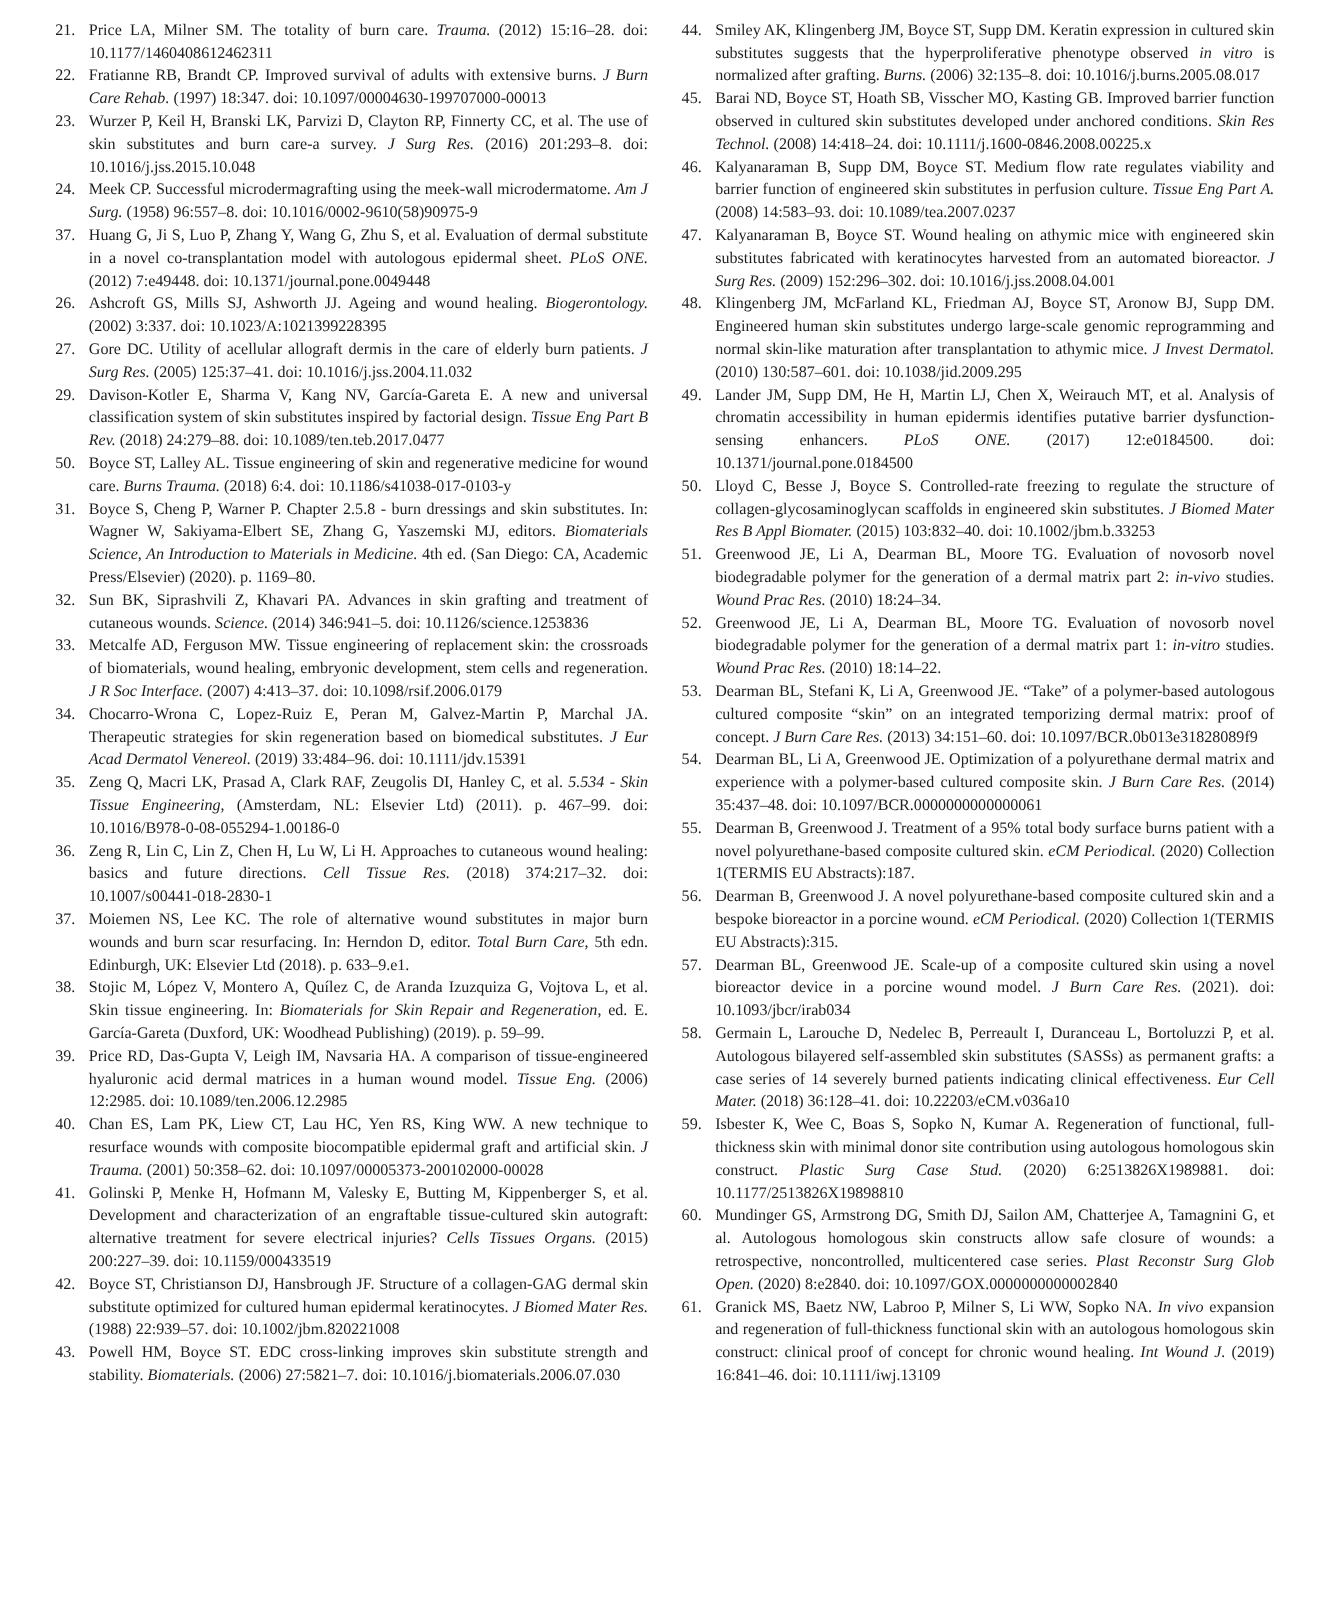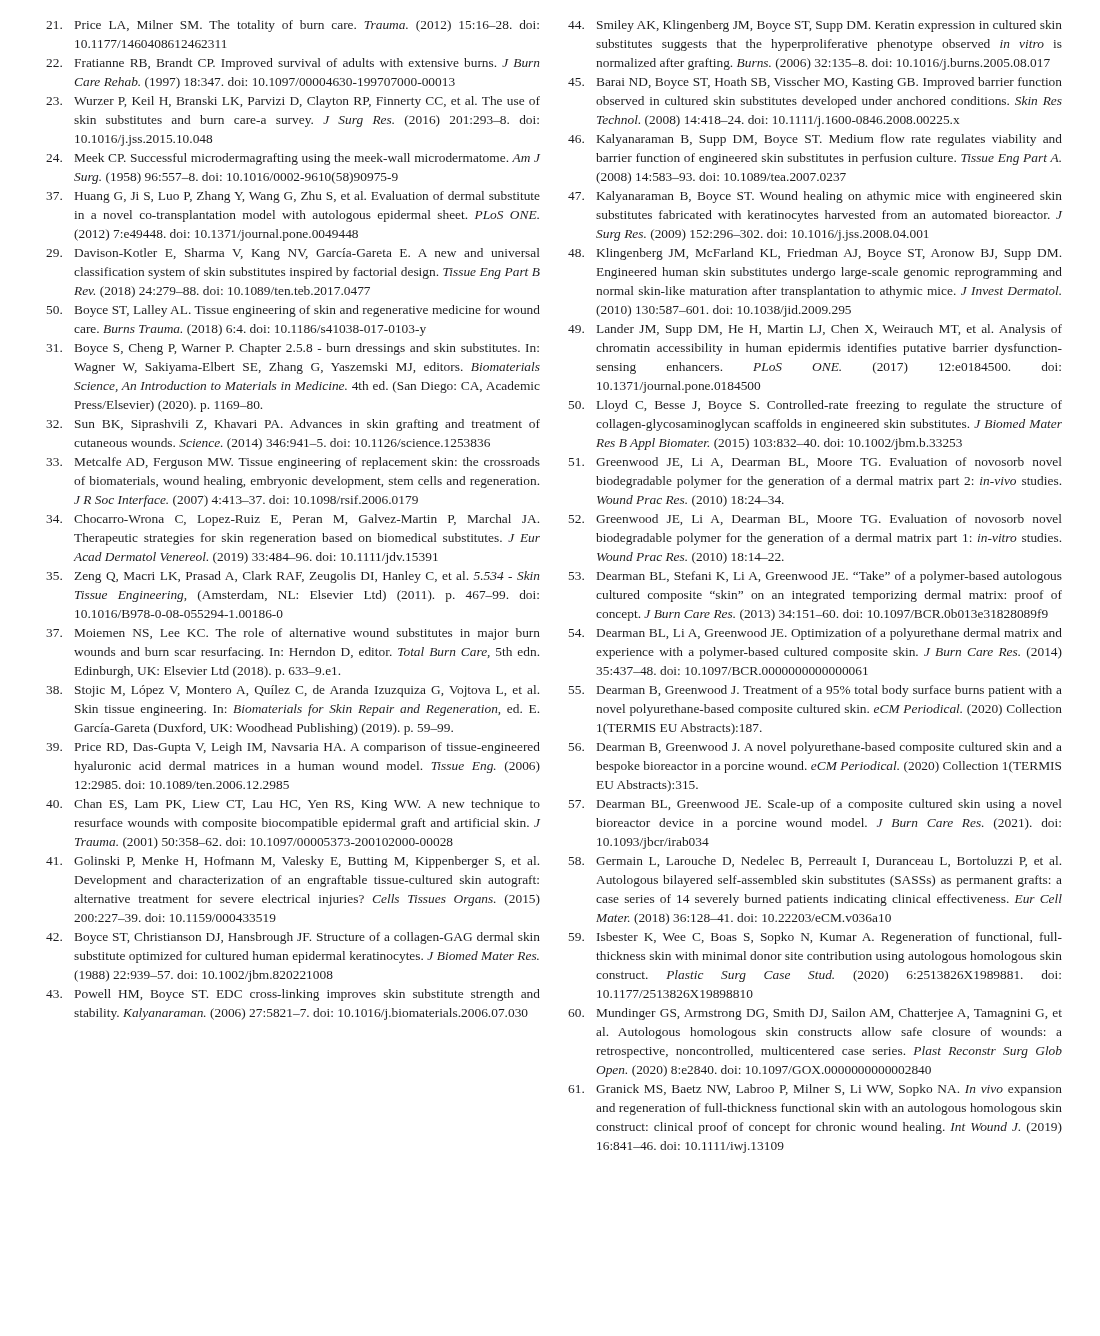--- a/index.html
+++ b/index.html
@@ -48,20 +48,28 @@
       </div>
       <div class="ref">
         <span class="ref-num">24.</span>
         <div class="ref-text"><span>Meek CP. Successful microdermagrafting using the meek-wall microdermatome. </span><em>Am J Surg.</em><span> (1958) 96:557–8. doi: 10.1016/0002-9610(58)90975-9</span></div>
       </div>
       <div class="ref">
         <span class="ref-num">37.</span>
         <div class="ref-text"><span>Huang G, Ji S, Luo P, Zhang Y, Wang G, Zhu S, et al. Evaluation of dermal substitute in a novel co-transplantation model with autologous epidermal sheet. </span><em>PLoS ONE.</em><span> (2012) 7:e49448. doi: 10.1371/journal.pone.0049448</span></div>
       </div>
       <div class="ref">
+        <span class="ref-num">26.</span>
+        <div class="ref-text"><span>Ashcroft GS, Mills SJ, Ashworth JJ. Ageing and wound healing. </span><em>Biogerontology.</em><span> (2002) 3:337. doi: 10.1023/A:1021399228395</span></div>
+      </div>
+      <div class="ref">
+        <span class="ref-num">27.</span>
+        <div class="ref-text"><span>Gore DC. Utility of acellular allograft dermis in the care of elderly burn patients. </span><em>J Surg Res.</em><span> (2005) 125:37–41. doi: 10.1016/j.jss.2004.11.032</span></div>
+      </div>
+      <div class="ref">
         <span class="ref-num">29.</span>
         <div class="ref-text"><span>Davison-Kotler E, Sharma V, Kang NV, García-Gareta E. A new and universal classification system of skin substitutes inspired by factorial design. </span><em>Tissue Eng Part B Rev.</em><span> (2018) 24:279–88. doi: 10.1089/ten.teb.2017.0477</span></div>
       </div>
       <div class="ref">
         <span class="ref-num">50.</span>
         <div class="ref-text"><span>Boyce ST, Lalley AL. Tissue engineering of skin and regenerative medicine for wound care. </span><em>Burns Trauma.</em><span> (2018) 6:4. doi: 10.1186/s41038-017-0103-y</span></div>
       </div>
       <div class="ref">
         <span class="ref-num">31.</span>
         <div class="ref-text"><span>Boyce S, Cheng P, Warner P. Chapter 2.5.8 - burn dressings and skin substitutes. In: Wagner W, Sakiyama-Elbert SE, Zhang G, Yaszemski MJ, editors. </span><em>Biomaterials Science, An Introduction to Materials in Medicine.</em><span> 4th ed. (San Diego: CA, Academic Press/Elsevier) (2020). p. 1169–80.</span></div>
@@ -76,20 +84,24 @@
       </div>
       <div class="ref">
         <span class="ref-num">34.</span>
         <div class="ref-text"><span>Chocarro-Wrona C, Lopez-Ruiz E, Peran M, Galvez-Martin P, Marchal JA. Therapeutic strategies for skin regeneration based on biomedical substitutes. </span><em>J Eur Acad Dermatol Venereol.</em><span> (2019) 33:484–96. doi: 10.1111/jdv.15391</span></div>
       </div>
       <div class="ref">
         <span class="ref-num">35.</span>
         <div class="ref-text"><span>Zeng Q, Macri LK, Prasad A, Clark RAF, Zeugolis DI, Hanley C, et al. </span><em>5.534 - Skin Tissue Engineering</em><span>, (Amsterdam, NL: Elsevier Ltd) (2011). p. 467–99. doi: 10.1016/B978-0-08-055294-1.00186-0</span></div>
       </div>
       <div class="ref">
+        <span class="ref-num">36.</span>
+        <div class="ref-text"><span>Zeng R, Lin C, Lin Z, Chen H, Lu W, Li H. Approaches to cutaneous wound healing: basics and future directions. </span><em>Cell Tissue Res.</em><span> (2018) 374:217–32. doi: 10.1007/s00441-018-2830-1</span></div>
+      </div>
+      <div class="ref">
         <span class="ref-num">37.</span>
         <div class="ref-text"><span>Moiemen NS, Lee KC. The role of alternative wound substitutes in major burn wounds and burn scar resurfacing. In: Herndon D, editor. </span><em>Total Burn Care</em><span>, 5th edn. Edinburgh, UK: Elsevier Ltd (2018). p. 633–9.e1.</span></div>
       </div>
       <div class="ref">
         <span class="ref-num">38.</span>
         <div class="ref-text"><span>Stojic M, López V, Montero A, Quílez C, de Aranda Izuzquiza G, Vojtova L, et al. Skin tissue engineering. In: </span><em>Biomaterials for Skin Repair and Regeneration</em><span>, ed. E. García-Gareta (Duxford, UK: Woodhead Publishing) (2019). p. 59–99.</span></div>
       </div>
       <div class="ref">
         <span class="ref-num">39.</span>
         <div class="ref-text"><span>Price RD, Das-Gupta V, Leigh IM, Navsaria HA. A comparison of tissue-engineered hyaluronic acid dermal matrices in a human wound model. </span><em>Tissue Eng.</em><span> (2006) 12:2985. doi: 10.1089/ten.2006.12.2985</span></div>
@@ -101,21 +113,21 @@
       <div class="ref">
         <span class="ref-num">41.</span>
         <div class="ref-text"><span>Golinski P, Menke H, Hofmann M, Valesky E, Butting M, Kippenberger S, et al. Development and characterization of an engraftable tissue-cultured skin autograft: alternative treatment for severe electrical injuries? </span><em>Cells Tissues Organs.</em><span> (2015) 200:227–39. doi: 10.1159/000433519</span></div>
       </div>
       <div class="ref">
         <span class="ref-num">42.</span>
         <div class="ref-text"><span>Boyce ST, Christianson DJ, Hansbrough JF. Structure of a collagen-GAG dermal skin substitute optimized for cultured human epidermal keratinocytes. </span><em>J Biomed Mater Res.</em><span> (1988) 22:939–57. doi: 10.1002/jbm.820221008</span></div>
       </div>
       <div class="ref">
         <span class="ref-num">43.</span>
-        <div class="ref-text"><span>Powell HM, Boyce ST. EDC cross-linking improves skin substitute strength and stability. </span><em>Kalyanaraman.</em><span> (2006) 27:5821–7. doi: 10.1016/j.biomaterials.2006.07.030</span></div>
+        <div class="ref-text"><span>Powell HM, Boyce ST. EDC cross-linking improves skin substitute strength and stability. </span><em>Biomaterials.</em><span> (2006) 27:5821–7. doi: 10.1016/j.biomaterials.2006.07.030</span></div>
       </div>
     </div>
   <div class="col" id="col-right">
       <div class="ref">
         <span class="ref-num">44.</span>
         <div class="ref-text"><span>Smiley AK, Klingenberg JM, Boyce ST, Supp DM. Keratin expression in cultured skin substitutes suggests that the hyperproliferative phenotype observed </span><em>in vitro</em><span> is normalized after grafting. </span><em>Burns.</em><span> (2006) 32:135–8. doi: 10.1016/j.burns.2005.08.017</span></div>
       </div>
       <div class="ref">
         <span class="ref-num">45.</span>
         <div class="ref-text"><span>Barai ND, Boyce ST, Hoath SB, Visscher MO, Kasting GB. Improved barrier function observed in cultured skin substitutes developed under anchored conditions. </span><em>Skin Res Technol.</em><span> (2008) 14:418–24. doi: 10.1111/j.1600-0846.2008.00225.x</span></div>

